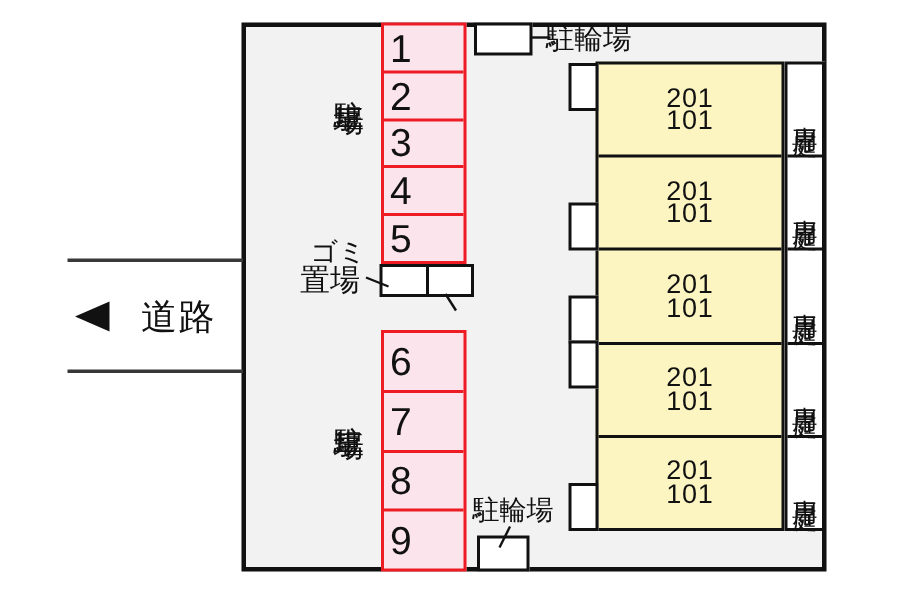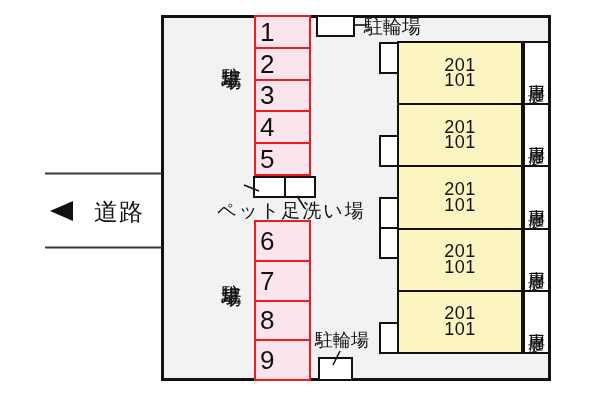--- a/index.html
+++ b/index.html
@@ -114,25 +114,28 @@
         <span class="pnum">8</span>
       </div>
     <div class="pcell">
         <span class="pnum">9</span>
       </div>
   </div>
 
   <div class="wbox" style="left:316px;top:15px;width:39px;height:22px;"></div>
   <div class="hlabel" style="left:364px;top:17px;font-size:19px;">駐輪場</div>
 
+  <div class="glabel">
+    <div class="g1">ゴミ</div>
+    <div>置場</div>
+  </div>
   <div class="gboxes">
     <div class="gcell"></div>
     <div class="gcell"></div>
   </div>
-  <div class="hlabel" style="left:217px;top:201px;font-size:19px;letter-spacing:2px;">ペット足洗い場</div>
 
   <div class="units">
     <div class="urow">
       <div class="ulabel">
           <span>201</span>
           <span>101</span>
         </div>
     </div>
     <div class="urow">
       <div class="ulabel">

